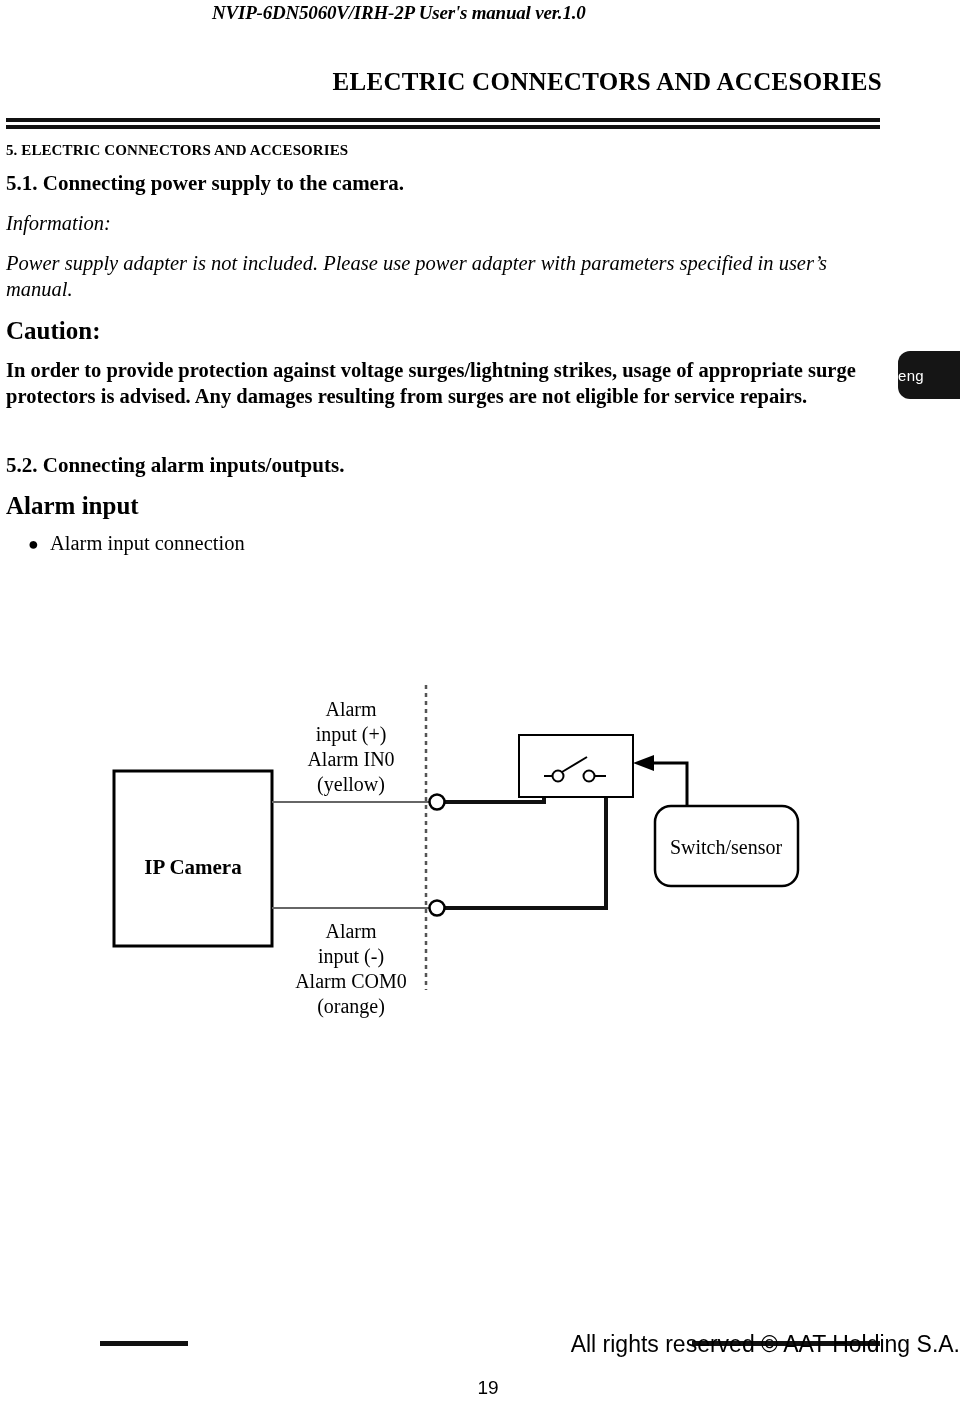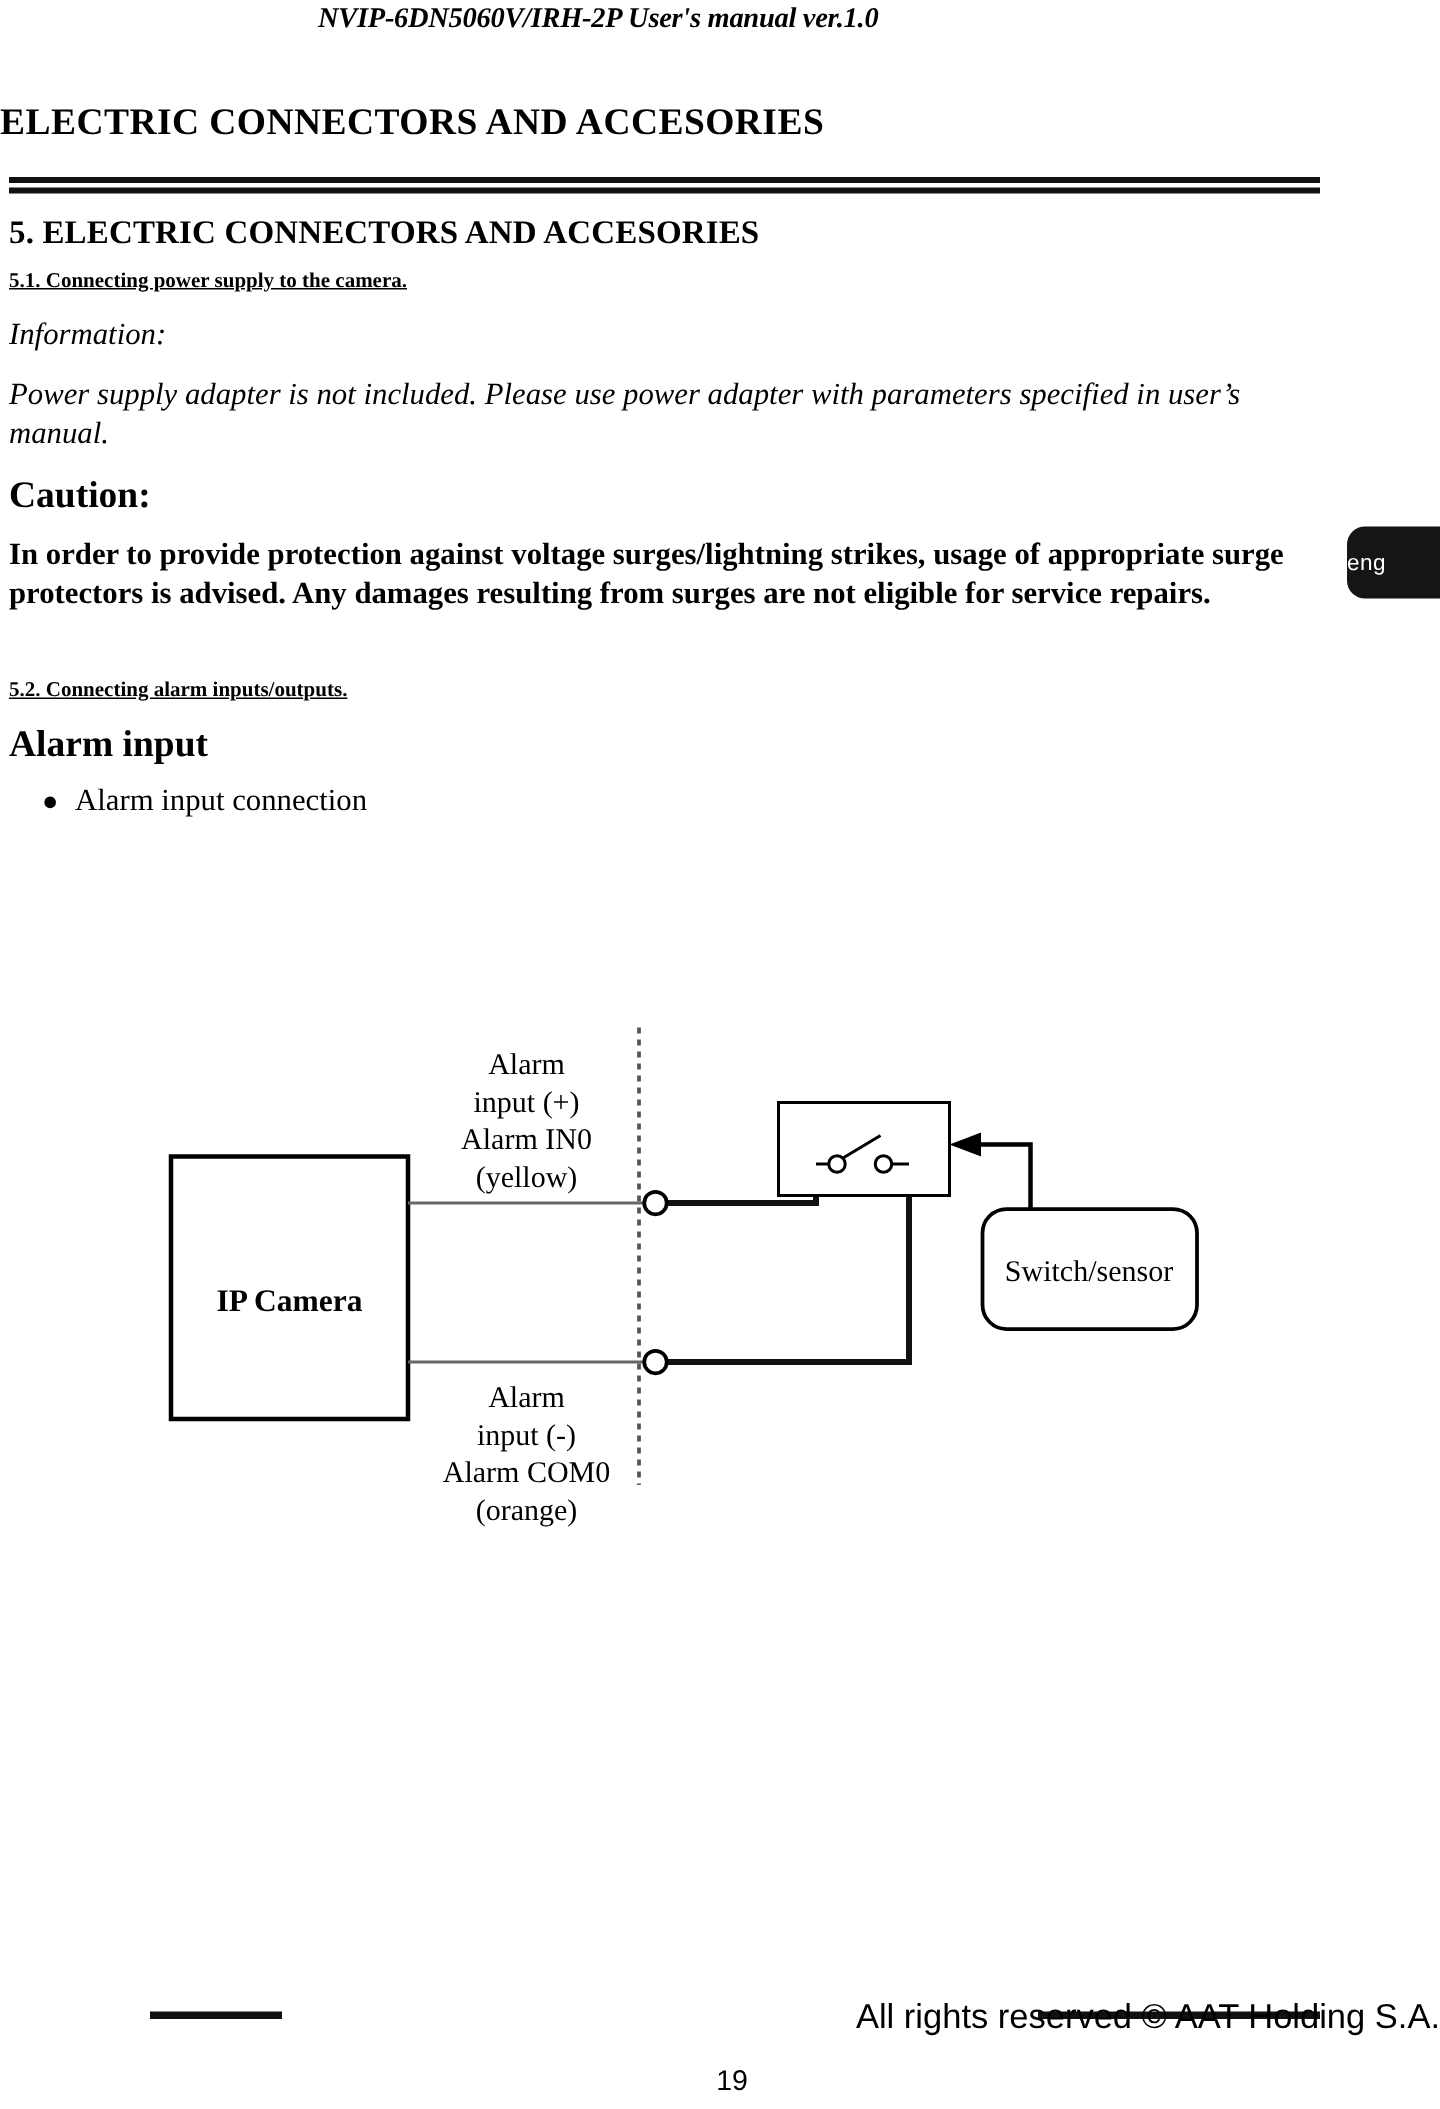--- a/index.html
+++ b/index.html
@@ -28,21 +28,21 @@
     letter-spacing: -0.2px;
     white-space: nowrap;
   }
 
   
   .chapter-title {
     position: absolute;
     left: 0;
     right: 78px;
     top: 68px;
-    text-align: left;
+    text-align: right;
     font-weight: bold;
     font-size: 25px;
     letter-spacing: 0.3px;
   }
 
   .rule-double {
     position: absolute;
     left: 6px;
     width: 874px;
     top: 118px;
@@ -60,29 +60,28 @@
 
   
   .content {
     position: absolute;
     left: 6px;
     top: 142px;
     width: 880px;
   }
   .h-sec {
     font-weight: bold;
-    font-size: 22px;
+    font-size: 15px;
     margin: 0 0 12px 0;
     letter-spacing: 0.1px;
   }
   .h-sub {
     font-weight: bold;
-    font-size: 14px;
+    font-size: 21px;
     margin: 0 0 14px 0;
-    text-decoration: underline;
   }
   .para {
     font-size: 20.5px;
     line-height: 1.28;
     margin: 0 0 14px 0;
   }
   .para.indent { text-indent: 24px; }
   .para.italic { font-style: italic; }
   .para.bold { font-weight: bold; }
   .label-bold {

